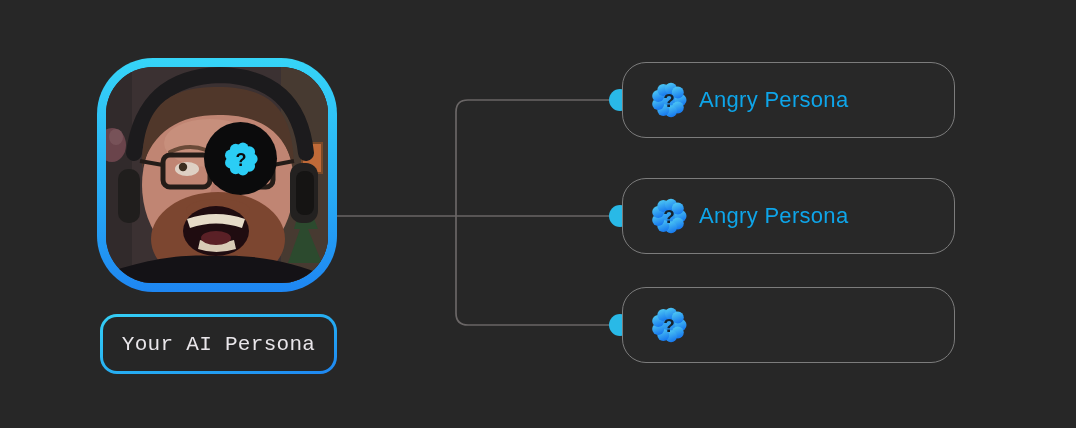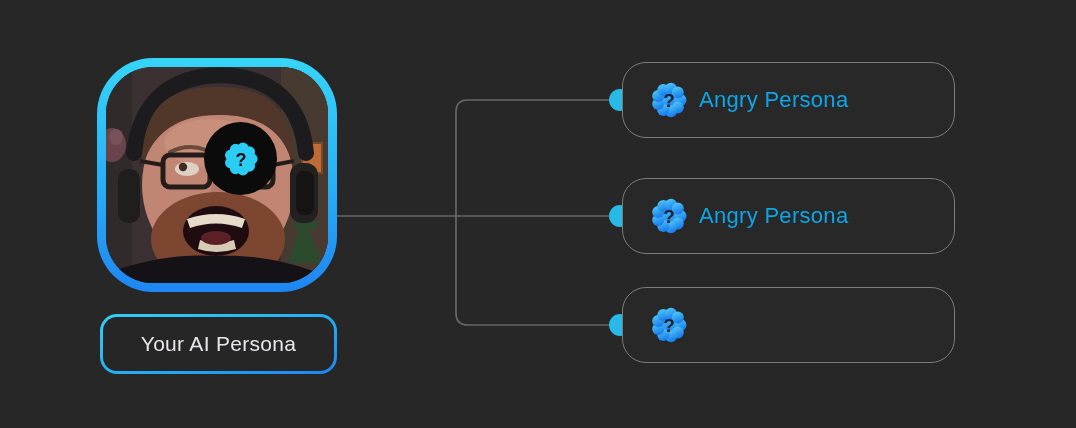--- a/index.html
+++ b/index.html
@@ -34,20 +34,21 @@
     position:absolute;left:107px;top:64px;width:73px;height:73px;
     border-radius:50%;background:#0b0b0c;
     display:flex;align-items:center;justify-content:center;
   }
 
   
   .caption-pill{
     position:absolute;left:100px;top:314px;width:237px;height:60px;
     border-radius:17px;box-sizing:border-box;padding:3px;
     background:linear-gradient(165deg,#35d0f6 0%,#24a8f2 60%,#1e86f2 100%);
+    font-family:Liberation Mono, monospace;
   }
   .caption-inner{
     width:100%;height:100%;border-radius:14px;background:#262626;
     display:flex;align-items:center;justify-content:center;box-sizing:border-box;
   }
   .caption-inner span{
     color:#e9e6ea;font-size:21px;letter-spacing:.3px;
   }
 
   

